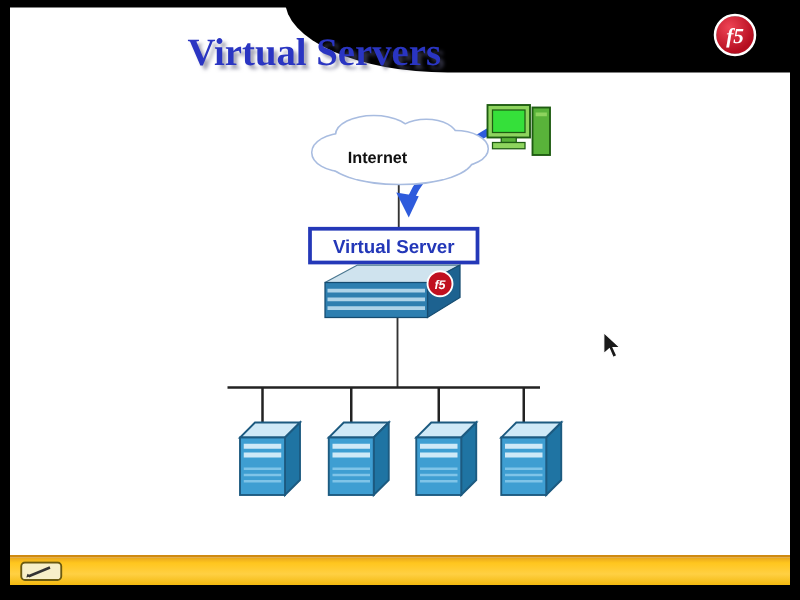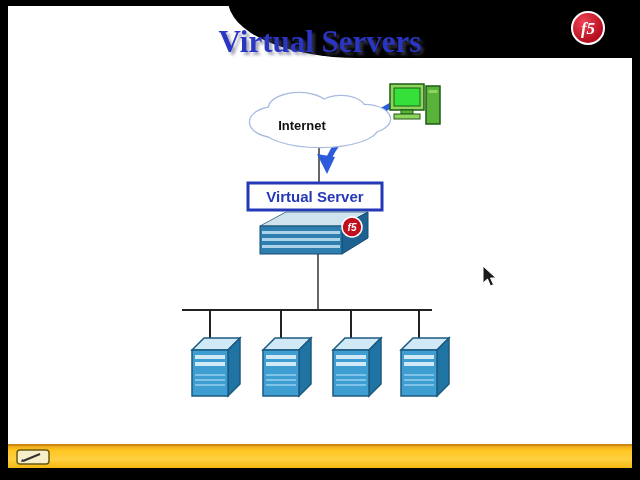--- a/index.html
+++ b/index.html
@@ -1,21 +1,21 @@
 <!DOCTYPE html>
 <html><head>
 <meta charset="utf-8">
 <style>
   html,body{margin:0;padding:0;background:#000;}
   .frame{position:relative;width:640px;height:480px;background:#000;overflow:hidden;
          font-family:"Liberation Sans", sans-serif;}
   .slide{position:absolute;left:8px;top:6px;width:624px;height:462px;background:#ffffff;}
   .banner{position:absolute;left:228px;top:0;width:412px;height:58px;background:#000;
           border-bottom-left-radius:130px 58px;}
-  .slide-title{position:absolute;left:150px;top:24px;width:340px;text-align:center;
+  .slide-title{position:absolute;left:150px;top:24px;width:340px;
         font-family:"Liberation Serif", serif;font-weight:bold;font-size:31px;
         color:#2a35c2;text-shadow:3px 3px 3px rgba(90,90,120,0.55);z-index:6;}
   .f5-logo{position:absolute;left:571px;top:11px;width:34px;height:34px;border-radius:50%;
         background:radial-gradient(circle at 35% 30%, #ef4455, #b50d1f 70%);
         border:2px solid #ffffff;box-sizing:border-box;z-index:7;
         display:flex;align-items:center;justify-content:center;}
   .f5-logo span{color:#fff;font-family:"Liberation Serif", serif;font-style:italic;
         font-weight:bold;font-size:17px;line-height:1;}
   .diagram{position:absolute;left:0;top:0;width:640px;height:480px;z-index:4;}
   svg text{font-family:"Liberation Sans", sans-serif;}

